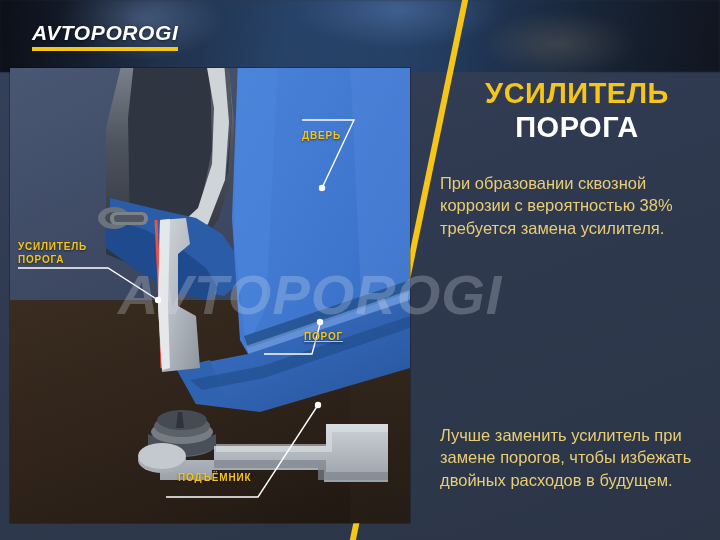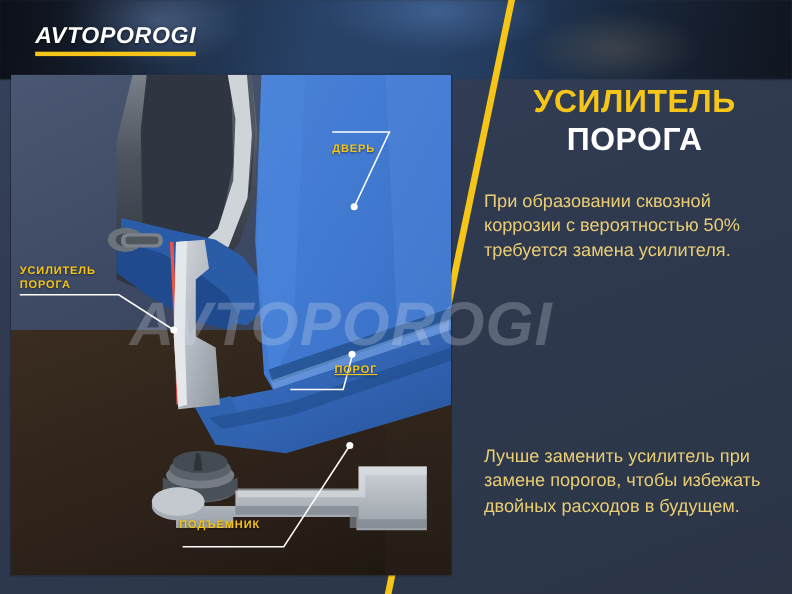--- a/index.html
+++ b/index.html
@@ -74,21 +74,21 @@
     position:absolute;left:444px;top:78px;width:266px;
     text-align:center;line-height:1.1;
   }
   .title-l1{color:#f5c518;font-size:29px;font-weight:bold;letter-spacing:.5px;}
   .title-l2{color:#ffffff;font-size:29px;font-weight:bold;letter-spacing:.5px;margin-top:2px;}
   .para{
     position:absolute;width:272px;font-size:16.5px;line-height:1.35;
   }
   .p1{left:440px;top:172px;color:#e9cd74;}
   .p2{left:440px;top:298px;color:#ffffff;}
-  .p3{left:440px;top:404px;color:#e9cd74;}
+  .p3{left:440px;top:424px;color:#e9cd74;}
   
   .avito{
     position:absolute;right:14px;bottom:10px;display:flex;align-items:center;gap:5px;
     opacity:.62;
   }
   .avito-word{color:#dfe4ec;font-size:23px;font-weight:bold;letter-spacing:-.5px;}
 </style>
 </head>
 <body>
 
@@ -213,24 +213,24 @@
 
   <div class="callout" style="left:302px;top:118px;margin-top:12px;">ДВЕРЬ</div>
 
   <div class="callout" style="left:18px;top:241px;">
     <div>УСИЛИТЕЛЬ</div>
     <div>ПОРОГА</div>
   </div>
 
   <div class="callout" style="left:304px;top:331px;text-decoration:underline;">ПОРОГ</div>
 
-  <div class="callout" style="left:163px;top:472px;">ПОДЪЁМНИК</div>
+  <div class="callout" style="left:178px;top:472px;">ПОДЪЁМНИК</div>
 
   <div class="title">
     <div class="title-l1">УСИЛИТЕЛЬ</div>
     <div class="title-l2">ПОРОГА</div>
   </div>
 
-  <div class="para p1">При образовании сквозной коррозии с вероятностью 50% требуется замена усилителя.</div>
+  <div class="para p1">При образовании сквозной коррозии с вероятностью 38% требуется замена усилителя.</div>
   <div class="para p3">Лучше заменить усилитель при замене порогов, чтобы избежать двойных расходов в будущем.</div>
 
 
 </div>
 
 </body></html>

